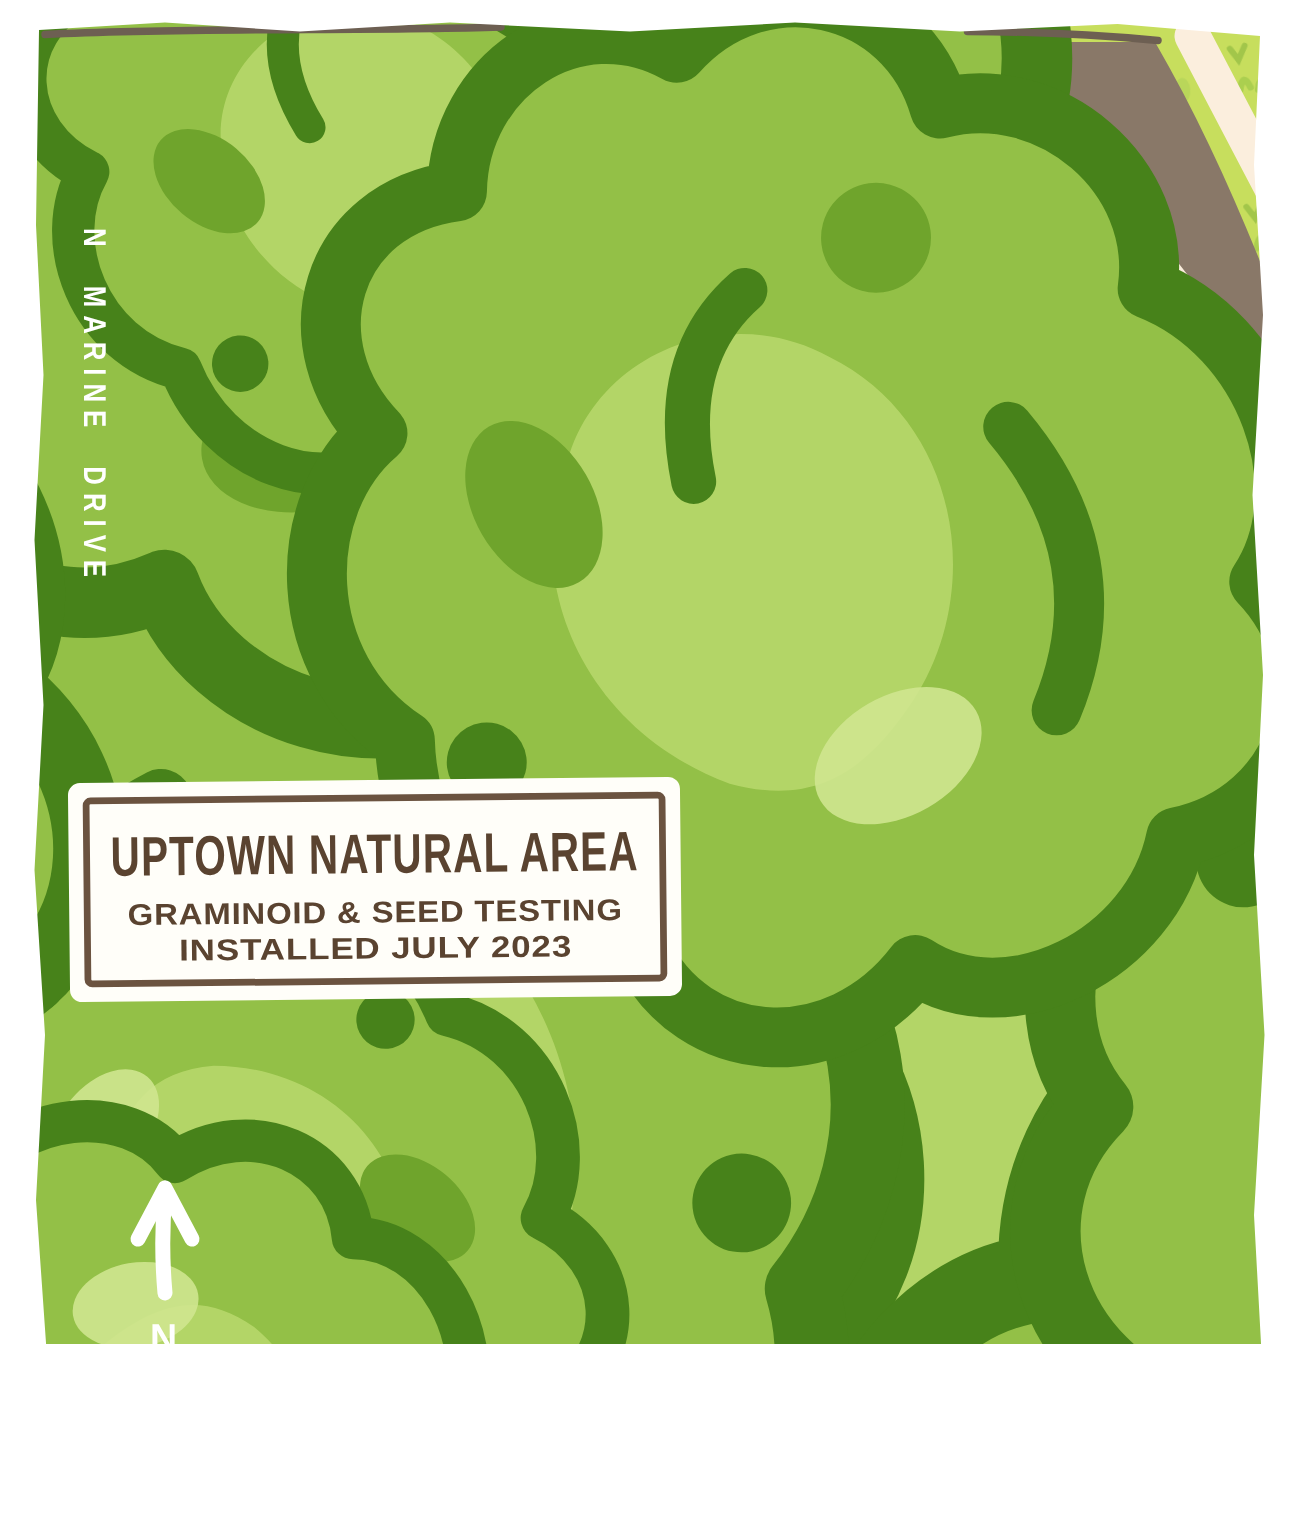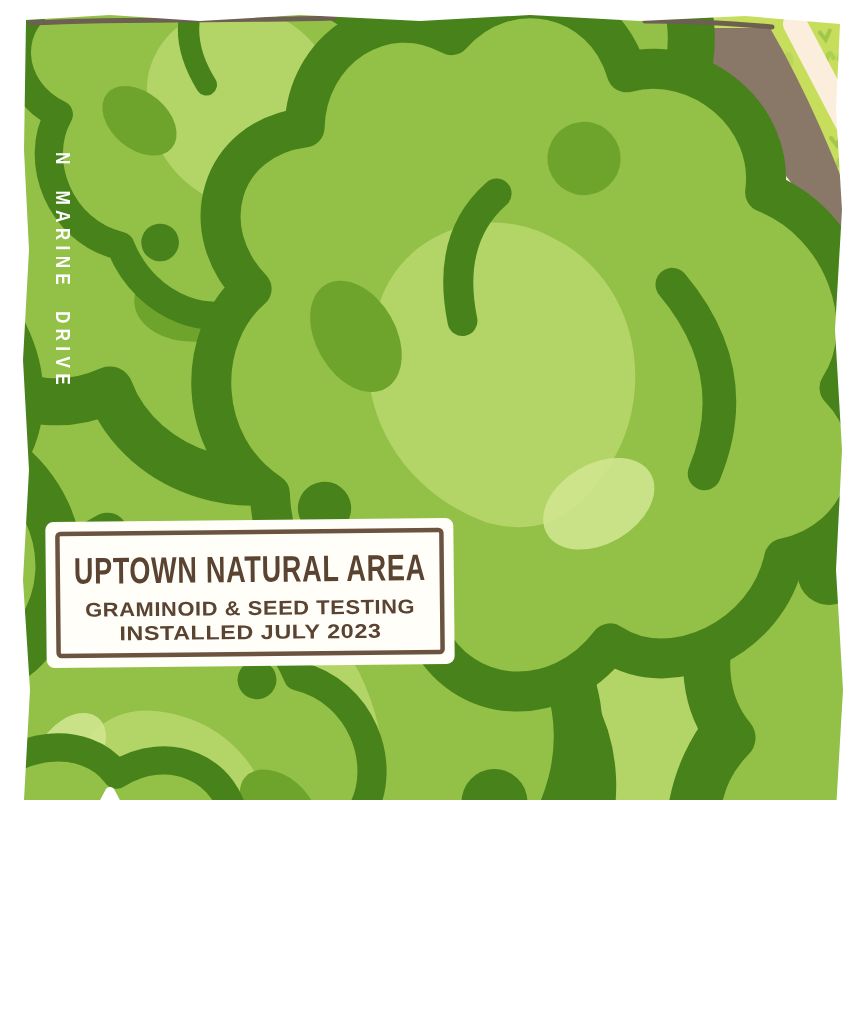--- a/index.html
+++ b/index.html
@@ -1,16 +1,16 @@
 <!DOCTYPE html>
 <html><head>
 <meta charset="utf-8">
 <style>
   html,body{margin:0;padding:0;background:#ffffff;}
-  .stage{position:relative;width:862px;height:800px;background:#ffffff;overflow:hidden;
+  .stage{position:relative;width:862px;height:896px;background:#ffffff;overflow:hidden;
          font-family:"Liberation Sans", sans-serif;}
   svg{display:block;}
   .plot-label{fill:#5d4431;font-size:13.8px;letter-spacing:.4px;font-weight:600;
               text-anchor:middle;font-family:"Liberation Sans",sans-serif;}
   .demo-label{font-size:15.5px;}
   .road-label{fill:#ffffff;font-size:21px;letter-spacing:6.5px;word-spacing:13px;
               font-weight:600;font-family:"Liberation Sans",sans-serif;}
   .legend-title{fill:#5a4330;font-size:37px;letter-spacing:1px;font-weight:600;text-anchor:middle;}
   .legend-sub{fill:#5a4330;font-size:20px;letter-spacing:.5px;font-weight:600;text-anchor:middle;}
   .north-n{fill:#ffffff;font-size:25px;font-weight:600;text-anchor:middle;}

